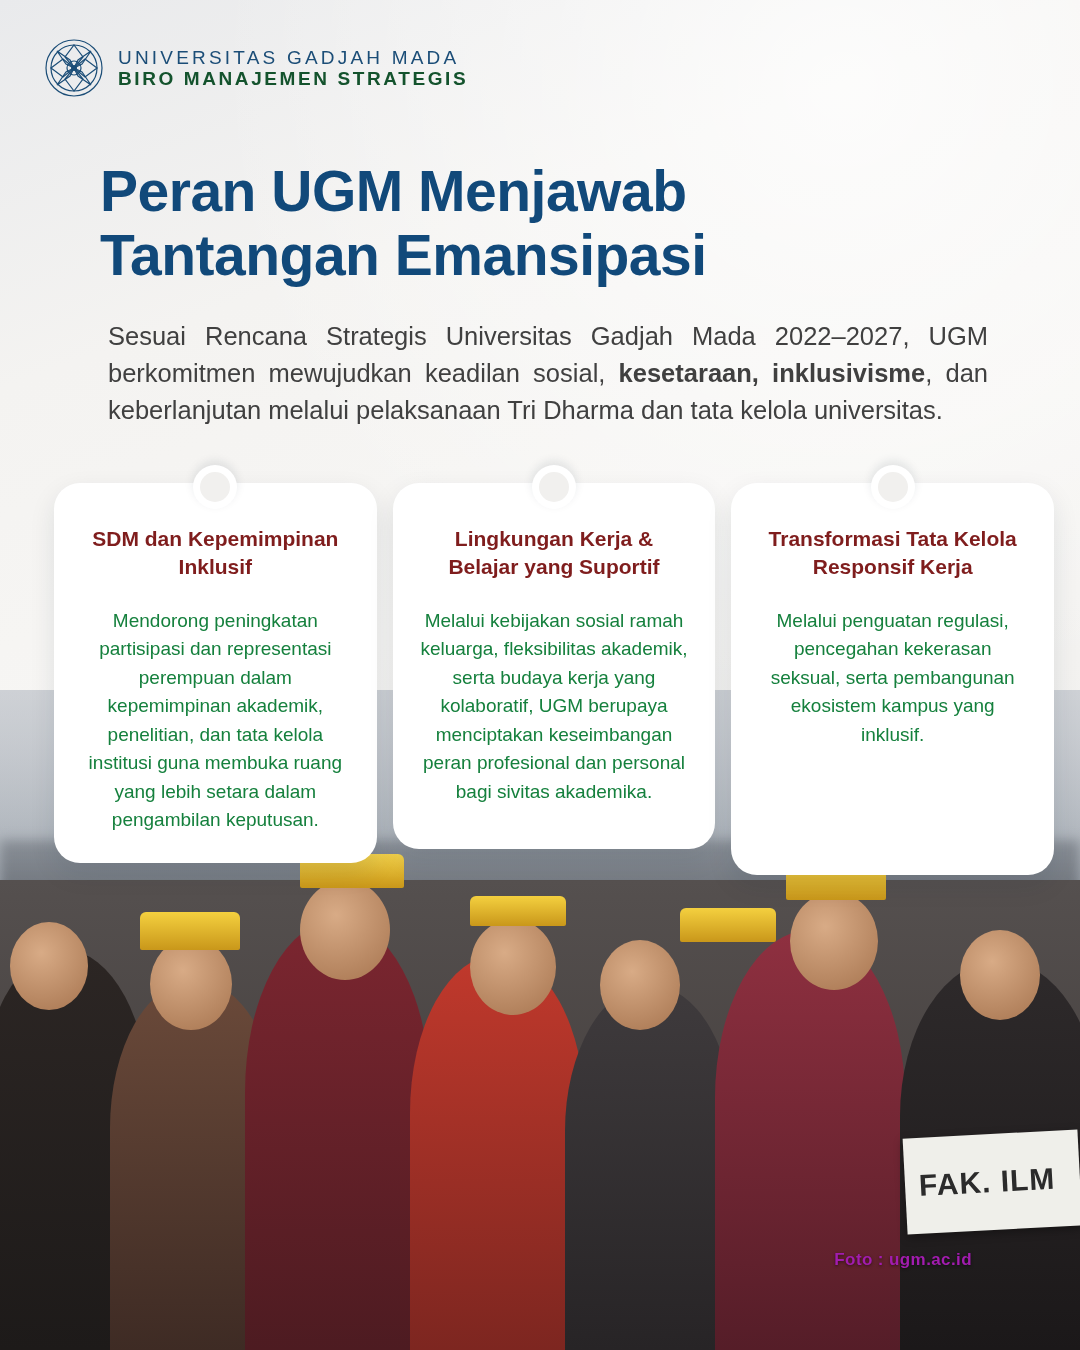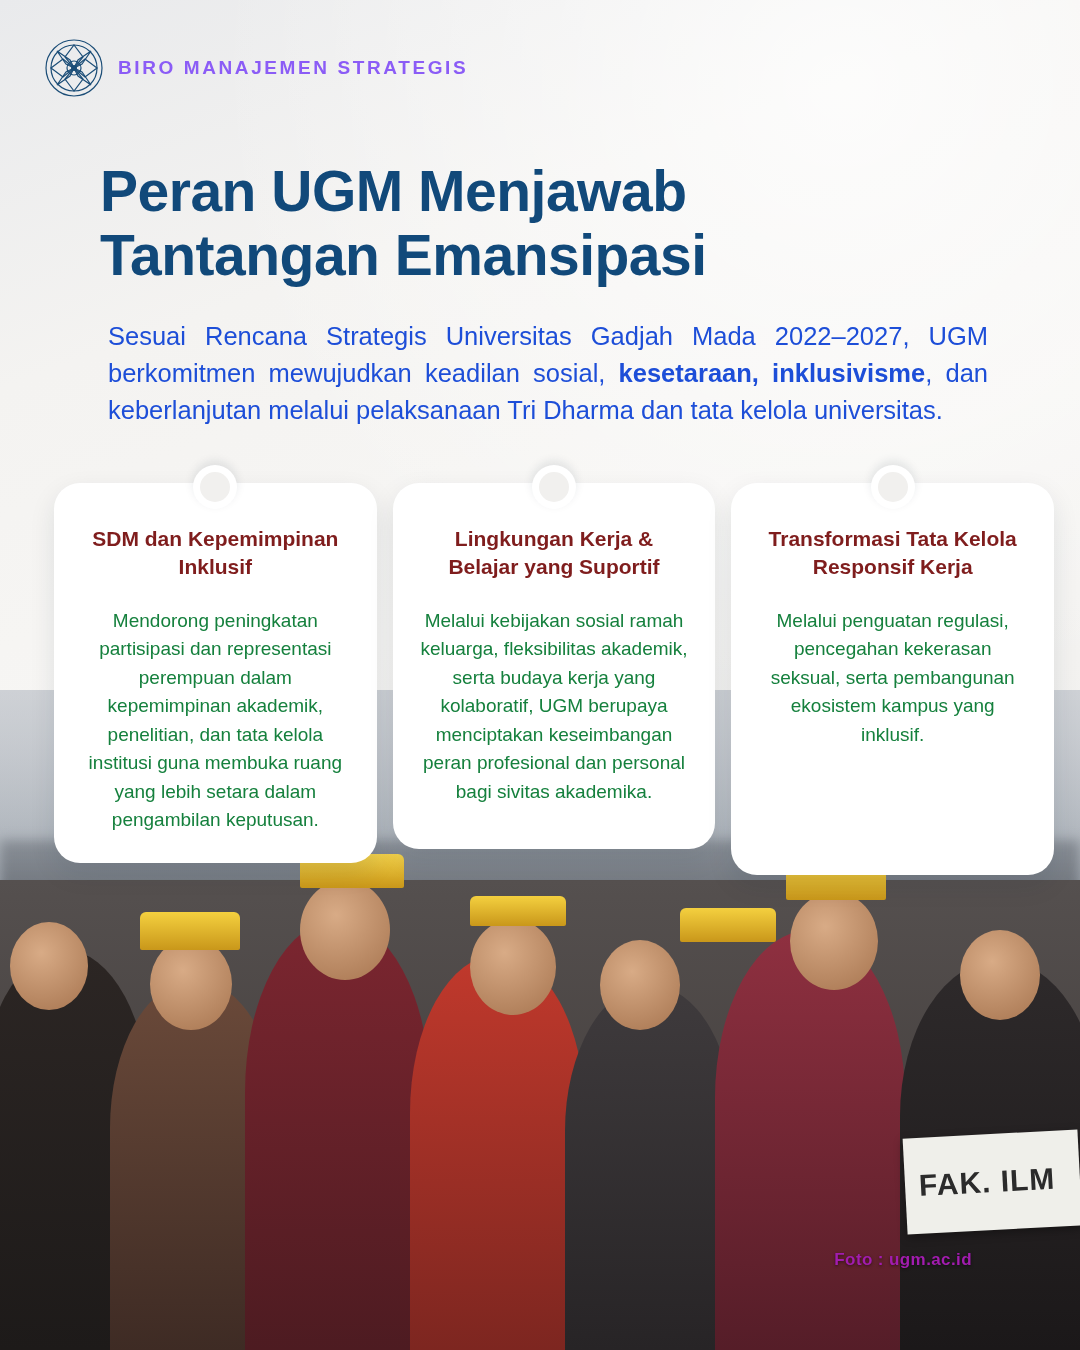--- a/index.html
+++ b/index.html
@@ -131,39 +131,39 @@
     width:60px; height:60px;
     position:relative;
     flex:0 0 auto;
   }
   .logo-mark svg { display:block; }
   .logo-text { line-height:1.12; }
   .logo-text .l1 {
     font-size:19px; letter-spacing:3.2px; color:#1b4d77; font-weight:400;
   }
   .logo-text .l2 {
-    font-size:19px; letter-spacing:2.6px; color:#8b5cf6; font-weight:bold;
+    font-size:19px; letter-spacing:2.6px; color:#14532d; font-weight:bold;
   }
 
   
   .headline {
     position:absolute; left:100px; top:160px;
     width:860px;
     color:#11497a;
     font-weight:bold;
     font-size:57px;
     line-height:1.12;
     letter-spacing:-0.5px;
   }
 
   
   .intro {
     position:absolute; left:108px; top:318px;
     width:880px;
-    color:#1d4ed8;
+    color:#404040;
     font-size:25.5px;
     line-height:1.45;
     text-align:justify;
   }
   .intro b { font-weight:bold; }
 
   
   .cards {
     position:absolute; left:54px; top:483px;
     width:1000px;
@@ -276,20 +276,21 @@
           <path d="M30 53 L21 41 L30 30 L39 41 Z"></path>
           <path d="M7 30 L19 21 L30 30 L19 39 Z"></path>
           <path d="M13 13 L26 22 L30 30 L22 26 Z"></path>
           <path d="M47 13 L38 26 L30 30 L34 22 Z"></path>
           <path d="M47 47 L34 38 L30 30 L38 34 Z"></path>
           <path d="M13 47 L22 34 L30 30 L26 38 Z"></path>
         </g>
       </svg>
     </div>
     <div class="logo-text">
+      <div class="l1">UNIVERSITAS GADJAH MADA</div>
       <div class="l2">BIRO MANAJEMEN STRATEGIS</div>
     </div>
   </div>
 
   <div class="headline">Peran UGM Menjawab Tantangan Emansipasi</div>
 
   <p class="intro"><span>Sesuai Rencana Strategis Universitas Gadjah Mada 2022–2027, UGM berkomitmen mewujudkan keadilan sosial, </span><b>kesetaraan, inklusivisme</b><span>, dan keberlanjutan melalui pelaksanaan Tri Dharma dan tata kelola universitas.</span></p>
 
   <div class="cards">
 

